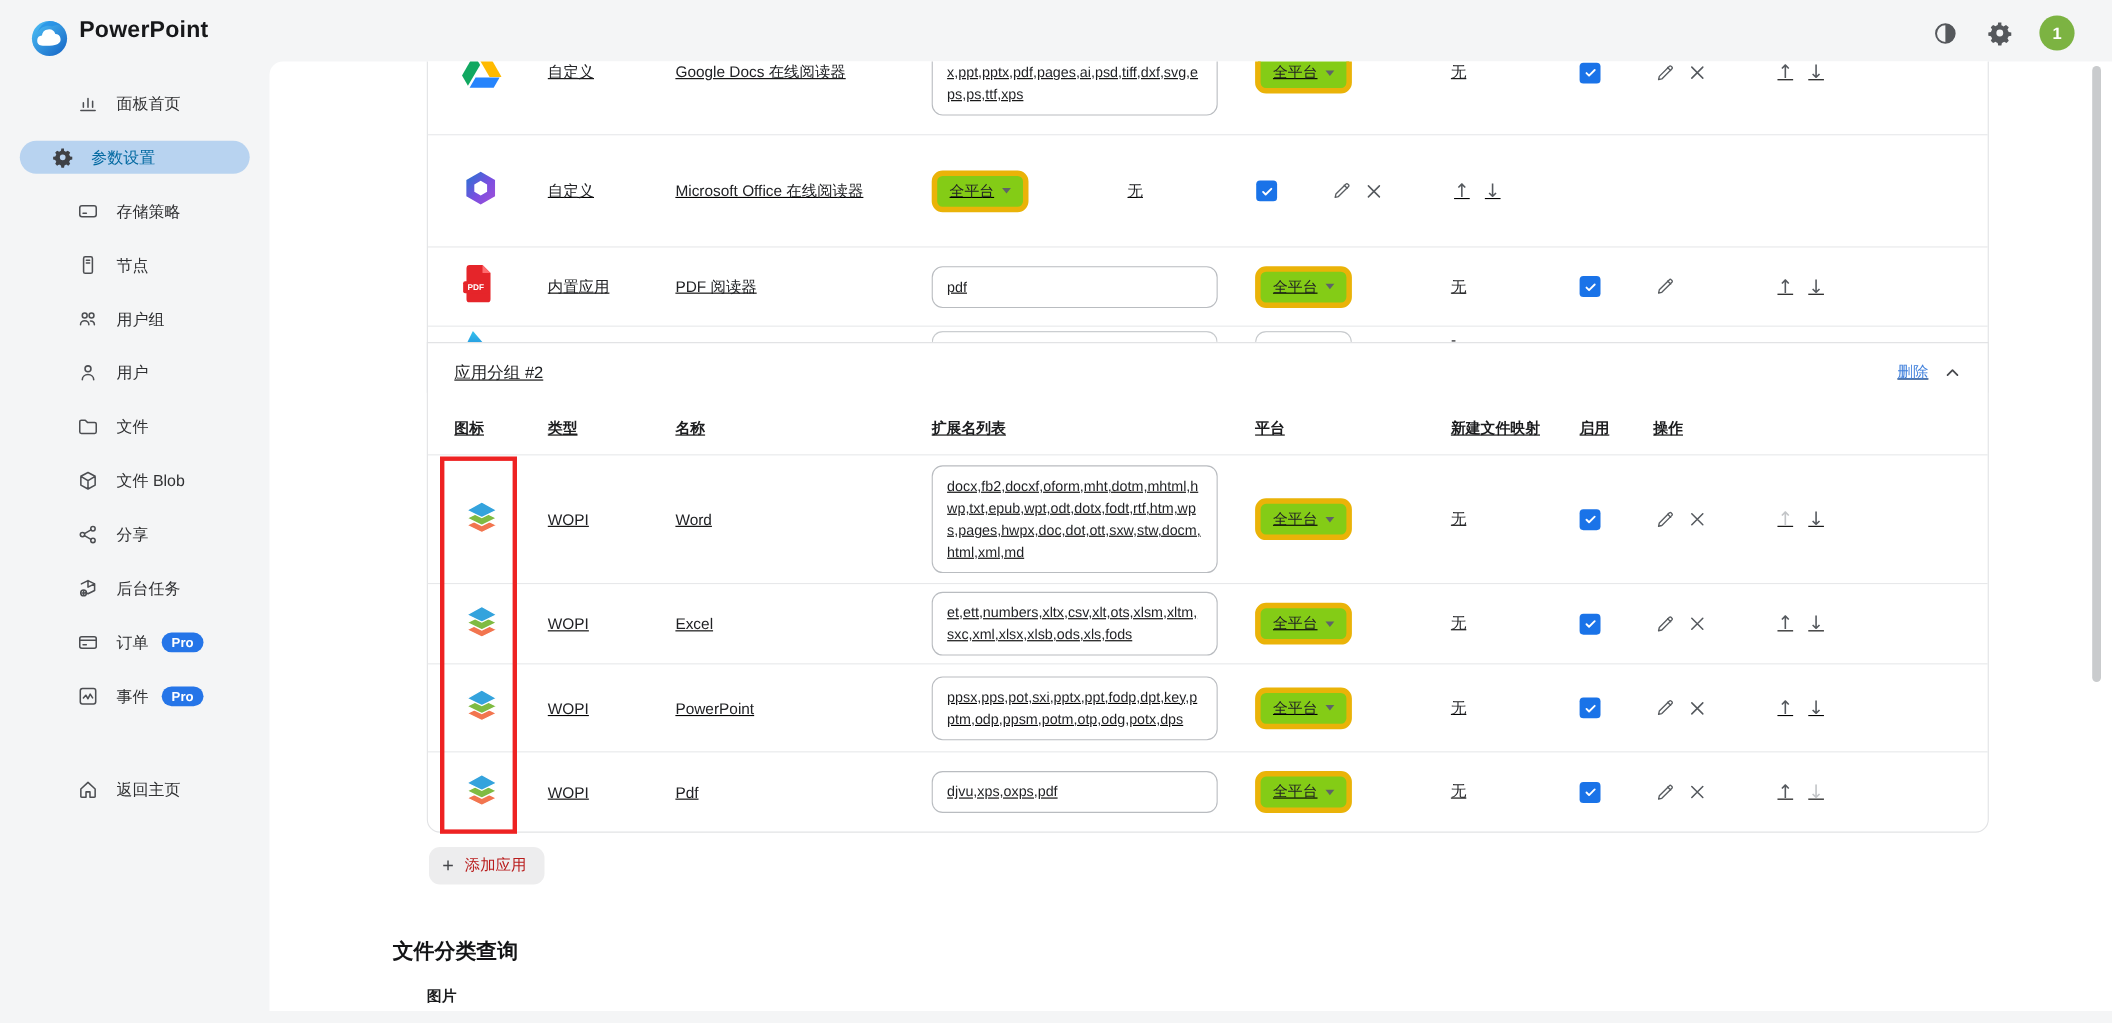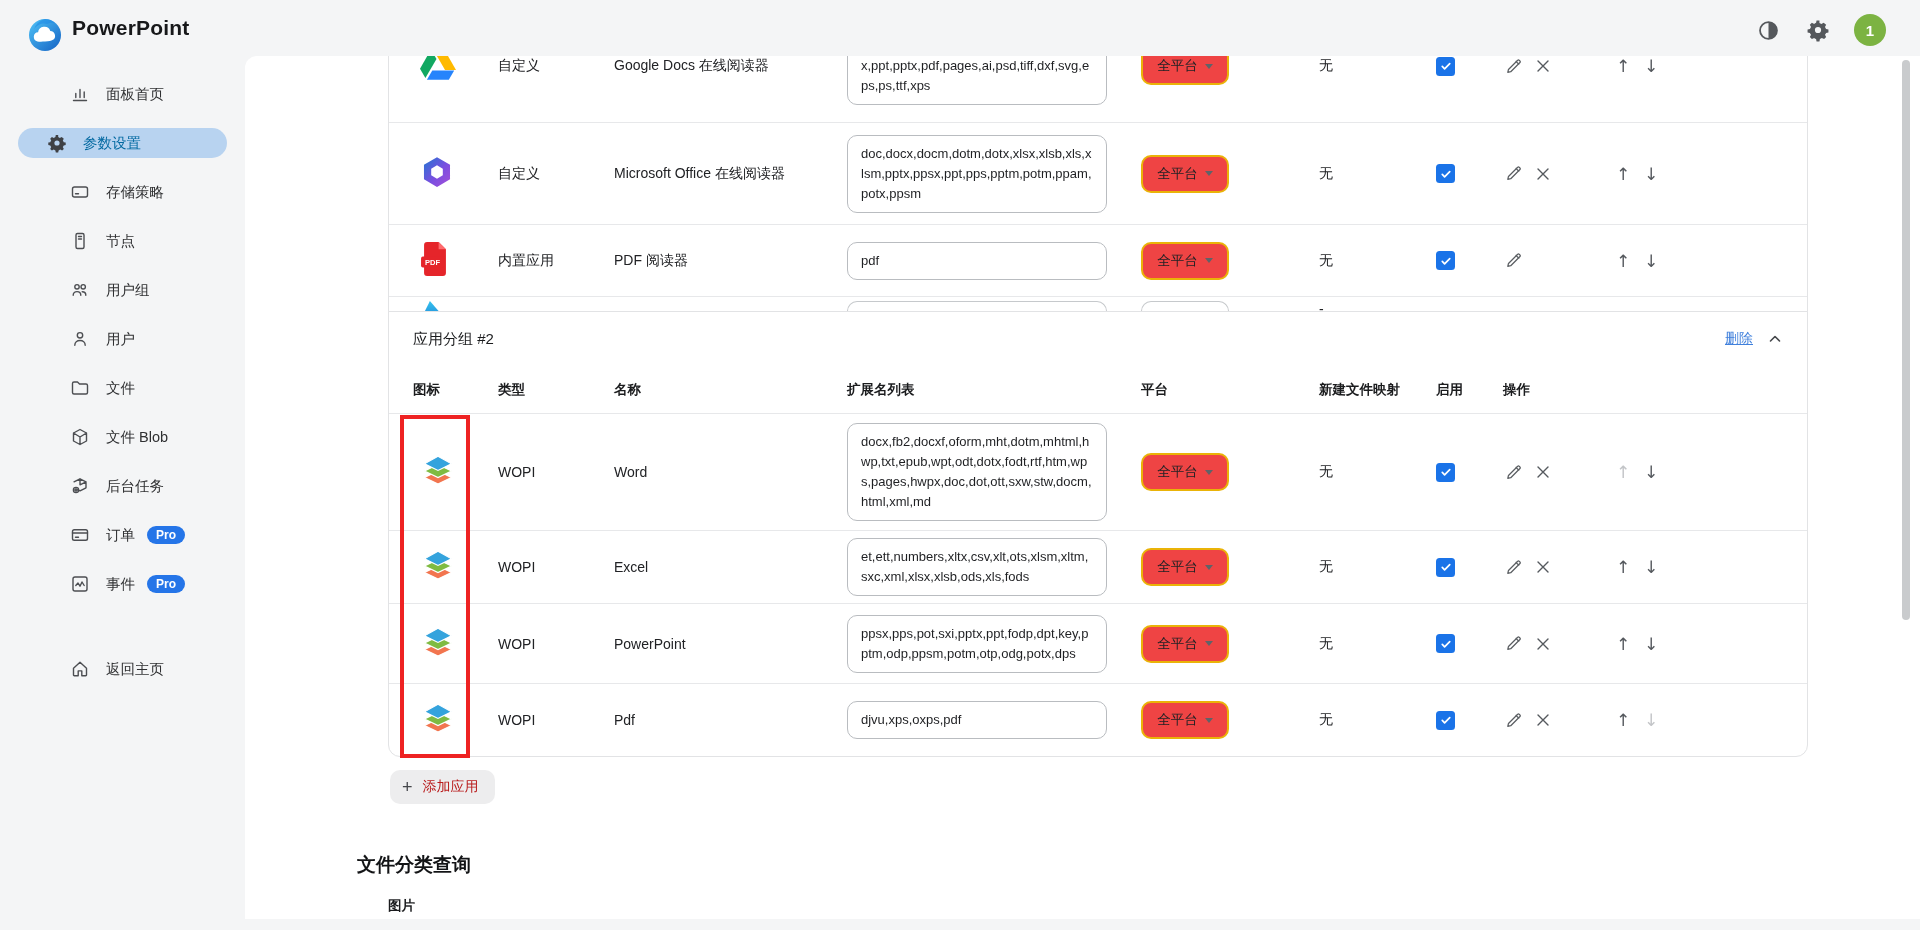--- a/index.html
+++ b/index.html
@@ -22,38 +22,38 @@
   .side-item .s-lb { font-size:14.5px; color:#2f3032; }
   .side-item.active { background:#b8d3f0; border-radius:16px; margin:2px 18px 2px 18px; padding-left:29px; height:30px; }
   .side-item.active .s-lb { color:#0369a1; }
   .pro-badge { margin-left:12px; background:#2575e8; color:#fff; font-size:12px; font-weight:600; padding:2px 9px; border-radius:10px; line-height:14px; }
   .side-gap { height:17px; }
   svg.line { stroke:#4c4e52; fill:none; stroke-width:1.4; stroke-linecap:round; stroke-linejoin:round; }
 
   
   .card { position:absolute; left:245px; top:56px; width:1675px; height:863px; background:#fff; border-radius:12px 0 0 0; overflow:hidden; }
 
-  .acc { position:absolute; left:143px; width:1420px; background:#fff; }
+  .acc { position:absolute; left:143px; width:1420px; background:#fff;text-decoration:underline; }
   .acc1 { top:-46px; height:347px; border-left:1px solid #e2e3e5; border-right:1px solid #e2e3e5; }
   .acc2 { top:255px; height:446px; border:1px solid #e2e3e5; border-radius:0 0 12px 12px; }
 
   .trow { display:flex; align-items:center; padding-left:24px; padding-right:24px; }
   .trow.bt { border-top:1px solid #e7e8ea; }
   .c-icon { width:85px; display:flex; align-items:center; }
   .c-icon .app-ic { margin-left:7px; }
   .c-type { width:116px; font-size:14px; color:#212225; }
   .c-name { width:233px; font-size:14px; color:#212225; }
   .c-ext  { width:294px; }
   .c-plat { width:178px; }
   .c-map  { width:117px; font-size:14px; color:#212225; }
   .c-en   { width:67px; }
   .c-act  { width:222px; display:flex; align-items:center; }
 
   .ext-box { width:260px; border:1px solid #b9bcc0; border-radius:10px; padding:8px 13px; font-size:13px; line-height:20px; color:#1f2023; word-break:break-all; background:#fff; }
-  .plat-sel { width:88px; height:38px; border:2px solid #eab308; border-radius:10px; display:flex; align-items:center; justify-content:center; gap:7px; font-size:13.5px; color:#212225; background:#ef4444; cursor:pointer; }
+  .plat-sel { width:88px; height:38px; border:5px solid #eab308; border-radius:10px; display:flex; align-items:center; justify-content:center; gap:7px; font-size:13.5px; color:#212225; background:#84cc16; cursor:pointer; }
   .caret { width:0; height:0; border-left:4.5px solid transparent; border-right:4.5px solid transparent; border-top:5px solid #5f6368; }
   .chk { width:19px; height:19px; border-radius:3.5px; background:#1a73e8; display:flex; align-items:center; justify-content:center; cursor:pointer; }
   .act-ic { width:20px; height:20px; display:flex; align-items:center; justify-content:center; cursor:pointer; }
   .act-ic + .act-ic { margin-left:10px; }
   .arrows { margin-left:60px; display:flex; align-items:center; }
   .arr { font-size:17px; color:#55595e; width:20px; text-align:center; cursor:pointer; font-family:"DejaVu Sans",sans-serif; }
   .arr + .arr { margin-left:8px; }
   .arr.dis { color:#c3c5c8; }
   .hidden-ph { visibility:hidden; }
 
@@ -201,20 +201,31 @@
 
     <div class="side-item">
       <span class="s-ic">
         <svg class="line" width="20" height="20" viewBox="0 0 20 20">
             <path d="M10 2.5 16.5 6v8L10 17.5 3.5 14V6zM10 10v7.5M3.5 6 10 10l6.5-4"></path>
           </svg>
       </span>
       <span class="s-lb">文件 Blob</span>
     </div>
 
+    <div class="side-item">
+      <span class="s-ic">
+        <svg class="line" width="20" height="20" viewBox="0 0 20 20">
+            <circle cx="5" cy="10" r="2"></circle>
+            <circle cx="14.5" cy="4.7" r="2"></circle>
+            <circle cx="14.5" cy="15.3" r="2"></circle>
+            <path d="M6.8 9.1l5.9-3.4M6.8 10.9l5.9 3.4"></path>
+          </svg>
+      </span>
+      <span class="s-lb">分享</span>
+    </div>
 
     <div class="side-item">
       <span class="s-ic">
         <svg class="line" width="20" height="20" viewBox="0 0 20 20">
             <path d="M4 5.8 10 2.8l6 3v6l-6 3-2.2-1.1M10 2.8v6M16 5.8l-6 3"></path>
             <circle cx="6" cy="14" r="2.6"></circle>
             <path d="M6 12.4v.8M6 14.8v.8M4.5 14h.8M6.7 14h.8"></path>
           </svg>
       </span>
       <span class="s-lb">后台任务</span>
@@ -308,23 +319,20 @@
       <div class="trow bt" style="height:102px">
         <div class="c-icon">
             <span class="app-ic">
           <svg width="34" height="34" viewBox="0 0 24 24">
             <path fill-rule="evenodd" fill="url(#msGrad)" d="M12 1.5 21.2 6.8v10.4L12 22.5 2.8 17.2V6.8zM12 7.3 7.9 9.7v4.6L12 16.7l4.1-2.4V9.7z"></path>
           </svg>
         </span>
           </div>
         <div class="c-type">自定义</div>
         <div class="c-name">Microsoft Office 在线阅读器</div>
-        <div class="c-ext">
-            <div class="ext-box">doc,docx,docm,dotm,dotx,xlsx,xlsb,xls,xlsm,pptx,ppsx,ppt,pps,pptm,potm,ppam,potx,ppsm</div>
-          </div>
         <div class="c-plat">
             <div class="plat-sel">
               <span>全平台</span>
               <span class="caret"></span>
             </div>
           </div>
         <div class="c-map">无</div>
         <div class="c-en">
             <div class="chk">
               <svg width="14" height="14" viewBox="0 0 18 18">

